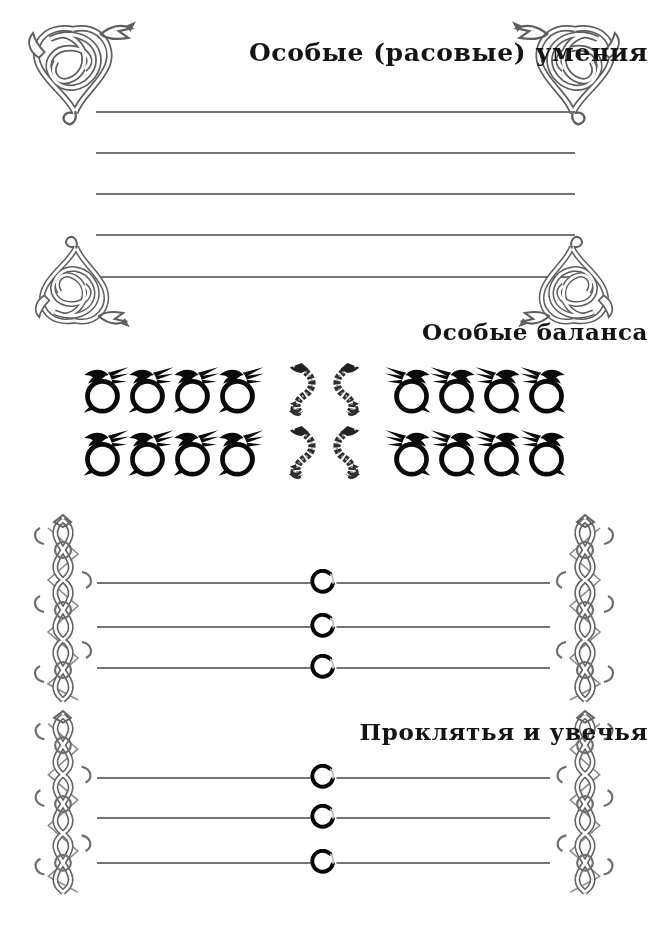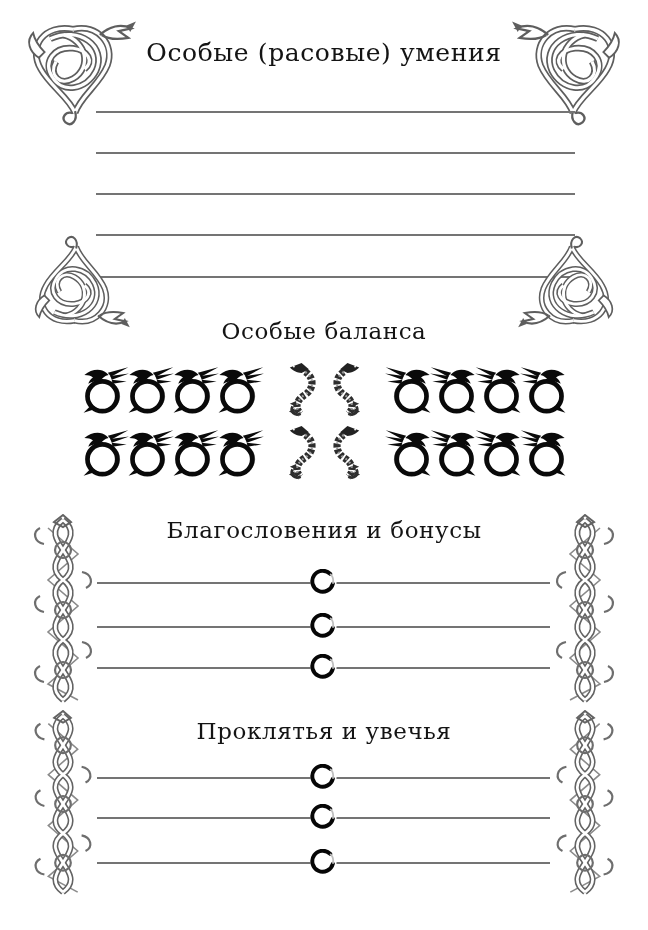--- a/index.html
+++ b/index.html
@@ -2,22 +2,22 @@
 <html><head>
 <meta charset="utf-8">
 <style>
   html,body{margin:0;padding:0;background:#ffffff;}
   .page{
     position:relative;width:648px;height:930px;margin:0 auto;
     background:#ffffff;overflow:hidden;
     font-family:"DejaVu Serif","Liberation Serif",serif;
   }
   .section-title{
-    position:absolute;left:0;right:0;text-align:center;
-    color:#141414;font-size:23px;letter-spacing:.6px;font-weight:400;
+    position:absolute;left:0;right:0;text-align:right;
+    color:#141414;font-size:23px;letter-spacing:.6px;font-weight:700;
     white-space:nowrap;
   }
   .title-main{font-size:25px;}
   .rule{position:absolute;height:2px;background:#6e6e6e;}
   .rule.thin{height:1.5px;background:#747474;}
   .orn{position:absolute;}
   .flip-x{transform:scaleX(-1);}
   .flip-y{transform:scaleY(-1);}
   .flip-xy{transform:scale(-1,-1);}
   .balance-row{
@@ -205,21 +205,20 @@
       </svg>
   </div>
 
   <svg class="orn" style="left:26px;top:514px;width:74px;height:192px">
       <use href="#sym-panel"></use>
     </svg>
   <svg class="orn flip-x" style="left:548px;top:514px;width:74px;height:192px">
       <use href="#sym-panel"></use>
     </svg>
 
-  <div class="section-title" style="top:517px">Благословения и бонусы</div>
 
   <div class="rule thin" style="left:97px;top:582px;width:453px"></div>
   <div class="rule thin" style="left:97px;top:626px;width:453px"></div>
   <div class="rule thin" style="left:97px;top:667px;width:453px"></div>
   <svg class="enso" style="top:569px">
       <use href="#sym-enso"></use>
     </svg>
   <svg class="enso" style="top:613px">
       <use href="#sym-enso"></use>
     </svg>

